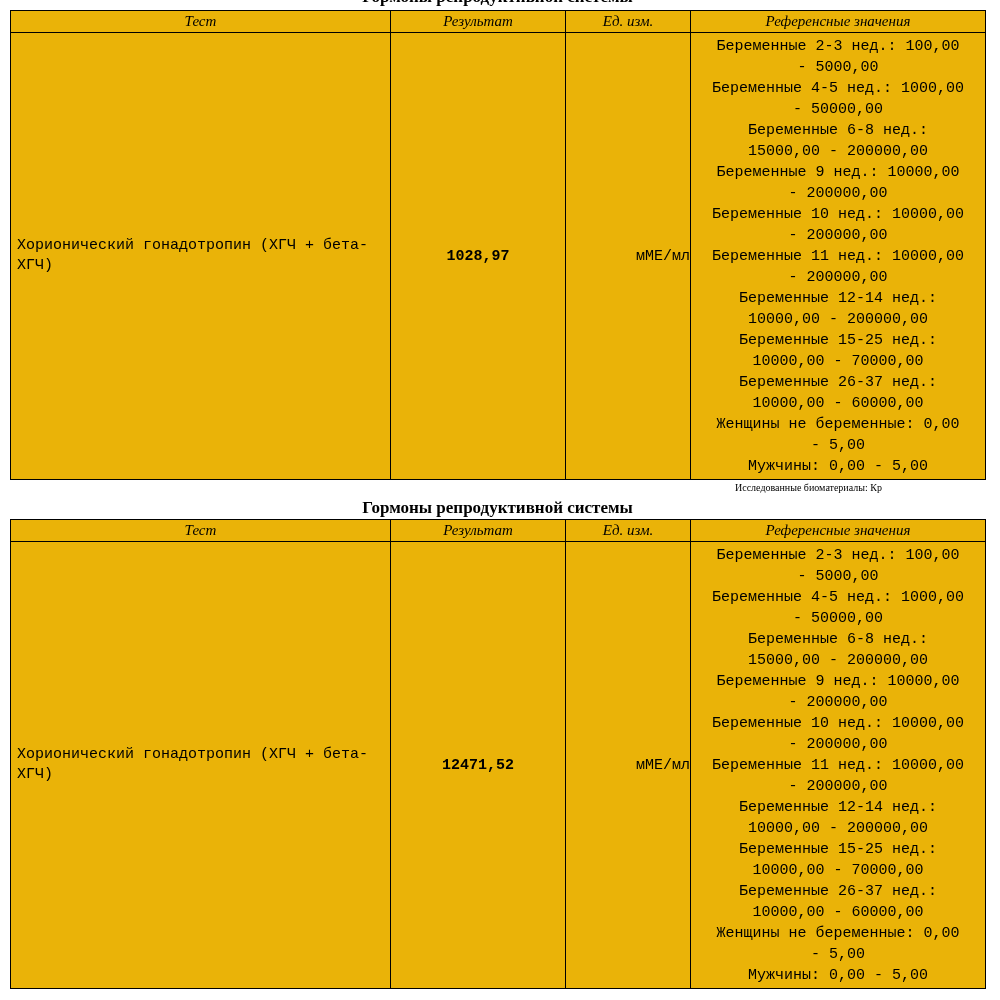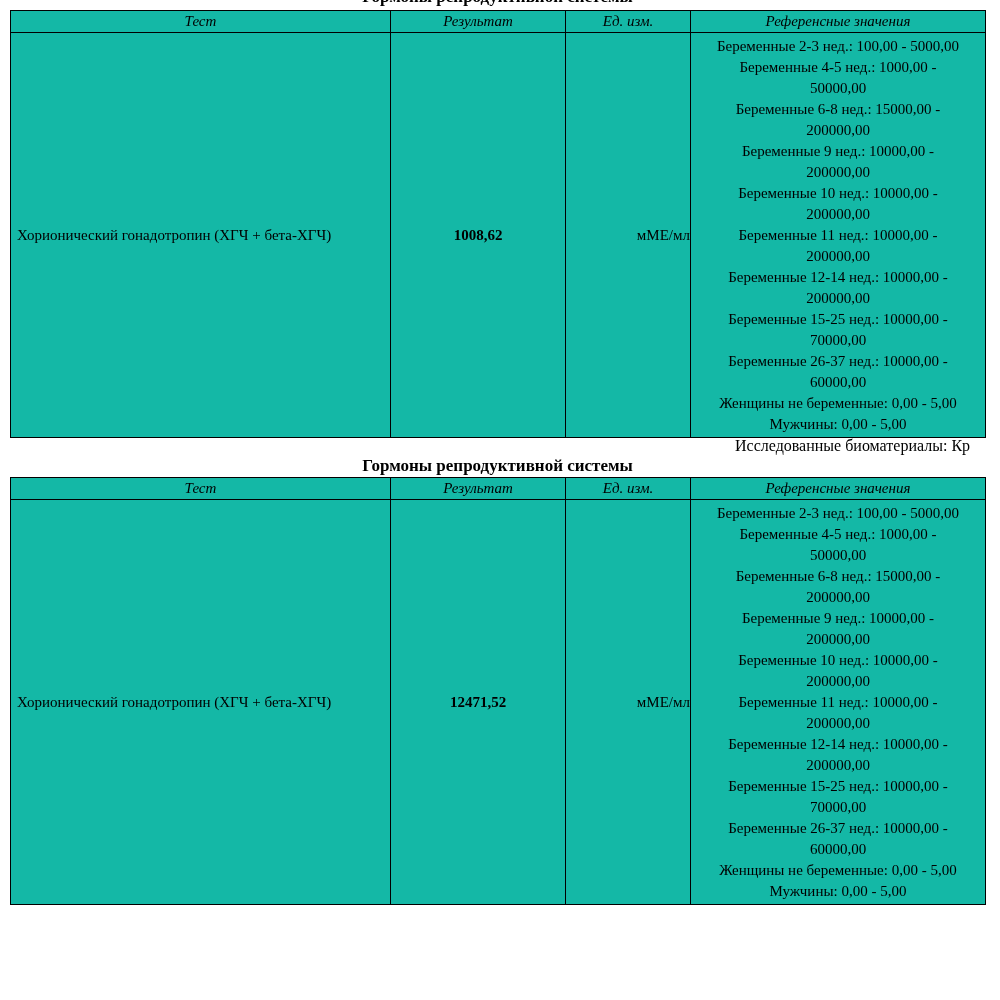--- a/index.html
+++ b/index.html
@@ -22,42 +22,42 @@
     margin-left: 10px;
   }
   .clip-inner { text-align: center; margin-top: -13px; }
   .sec-title { font-weight: bold; font-size: 17px; }
 
   table.lab {
     border-collapse: collapse;
     table-layout: fixed;
     width: 975px;
     margin-left: 10px;
-    background: #14b8a6;
+    background: #eab308;
   }
   table.lab th, table.lab td {
     border: 1px solid #000;
   }
   table.lab th {
     font-style: italic;
     font-weight: normal;
     font-size: 15px;
     height: 22px;
     text-align: center;
     vertical-align: middle;
   }
-  table.lab td { font-size: 15px; }
+  table.lab td { font-size: 15px; font-family: Liberation Mono, monospace; }
   td.test  { text-align: left;   vertical-align: middle; padding: 2px 6px; line-height: 20px; }
   td.res   { text-align: center; vertical-align: middle; font-weight: bold; }
   td.unit  { text-align: right; vertical-align: middle; }
   td.refs  { vertical-align: top; padding: 3px 20px 2px 20px; }
   .ref-line { text-align: center; line-height: 21px; }
 
   .note {
-    font-size: 16px;
+    font-size: 10px;
     height: 16px;
     line-height: 16px;
     padding-left: 735px;
     white-space: nowrap;
   }
   .title2 {
     font-weight: bold;
     font-size: 17px;
     text-align: center;
     height: 23px;
@@ -88,21 +88,21 @@
       <tr>
         <th>Тест</th>
         <th>Результат</th>
         <th>Ед. изм.</th>
         <th>Референсные значения</th>
       </tr>
     </thead>
     <tbody>
       <tr>
         <td class="test">Хорионический гонадотропин (ХГЧ + бета-ХГЧ)</td>
-        <td class="res">1008,62</td>
+        <td class="res">1028,97</td>
         <td class="unit">мМЕ/мл</td>
         <td class="refs">
           <div>
               <div class="ref-line">Беременные 2-3 нед.: 100,00 - 5000,00</div>
               <div class="ref-line">Беременные 4-5 нед.: 1000,00 - 50000,00</div>
               <div class="ref-line">Беременные 6-8 нед.: 15000,00 - 200000,00</div>
               <div class="ref-line">Беременные 9 нед.: 10000,00 - 200000,00</div>
               <div class="ref-line">Беременные 10 нед.: 10000,00 - 200000,00</div>
               <div class="ref-line">Беременные 11 нед.: 10000,00 - 200000,00</div>
               <div class="ref-line">Беременные 12-14 нед.: 10000,00 - 200000,00</div>

